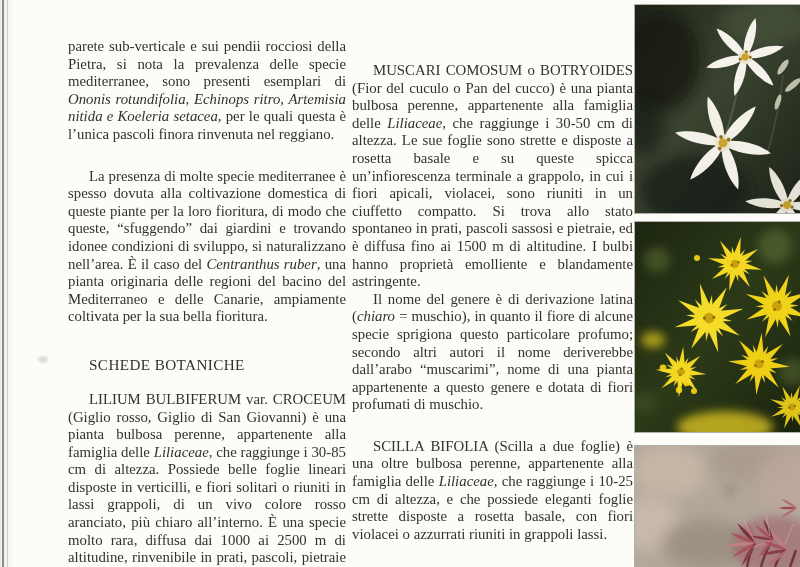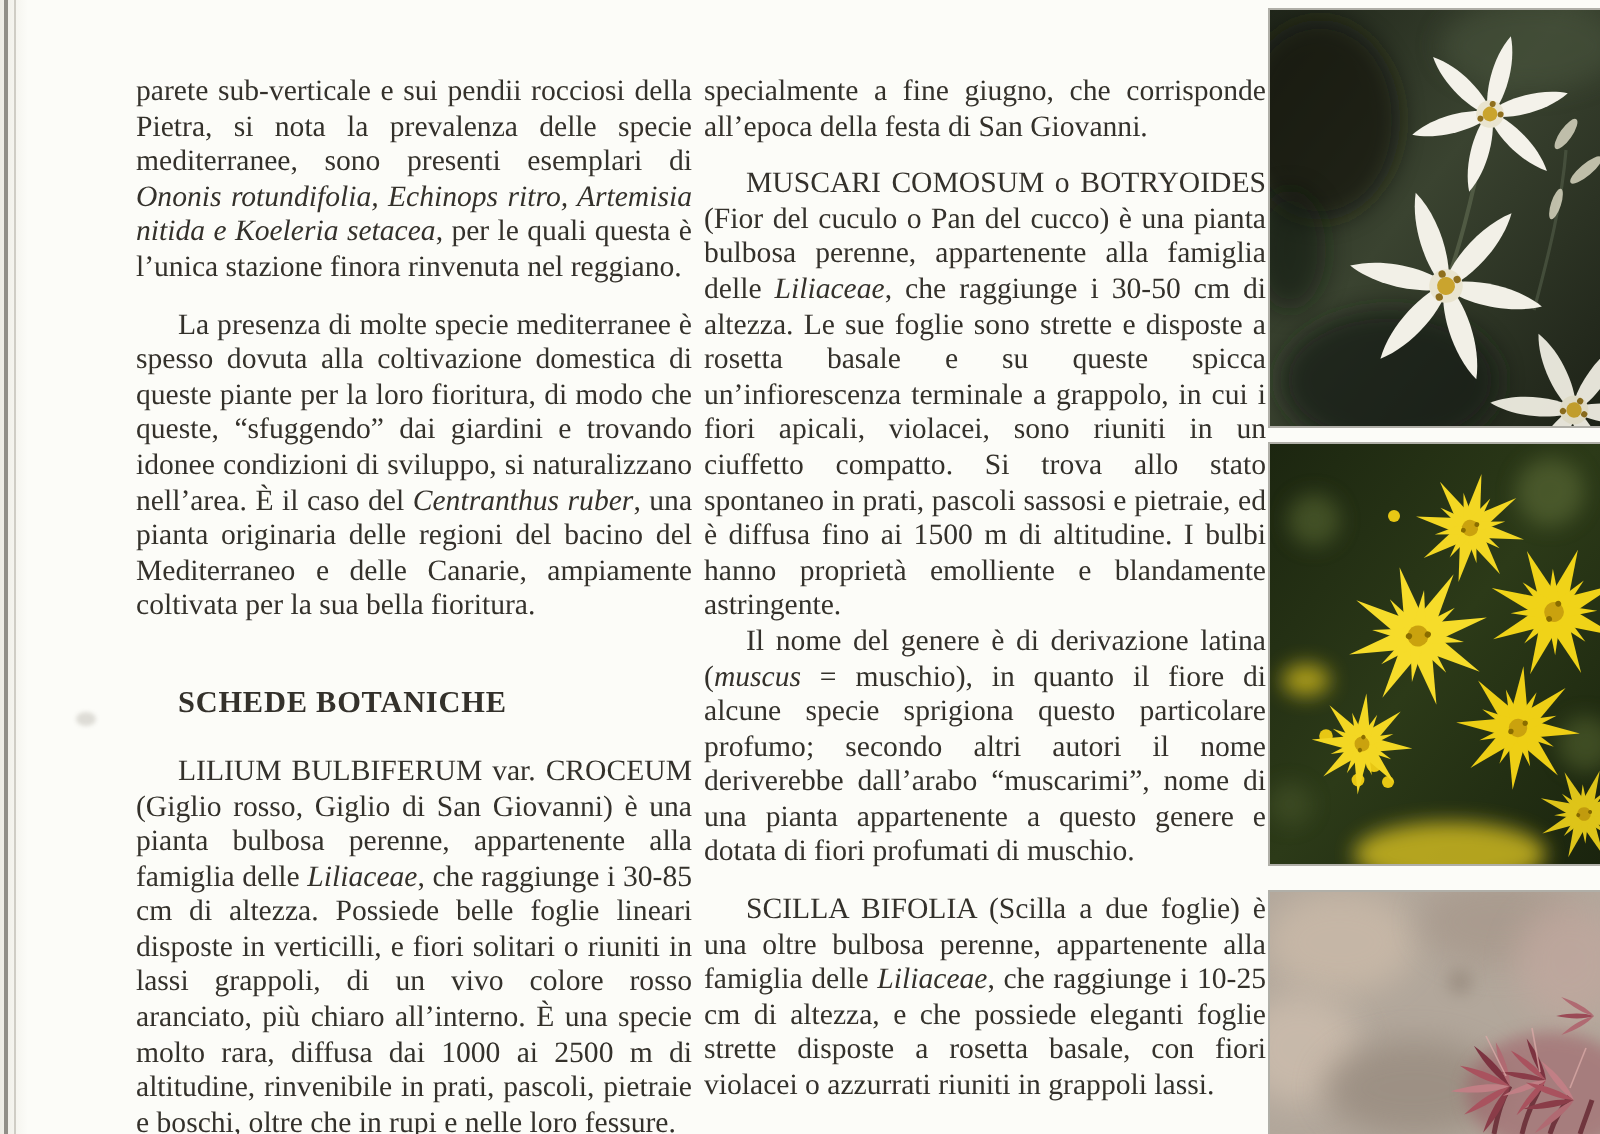--- a/index.html
+++ b/index.html
@@ -15,51 +15,50 @@
   .edge-line-b{position:absolute;top:0;bottom:0;left:7px;width:1px;background:#cfcdc5;}
   .smudge{position:absolute;left:38px;top:356px;width:10px;height:7px;
     border-radius:50%;background:#b9b6ad;opacity:.45;filter:blur(1px);}
 
   .col{position:absolute;top:38px;text-align:justify;
     font-size:14.8px;line-height:17.6px;}
   #col-left{left:68px;width:278px;}
   #col-right{left:352px;width:281px;}
   .col p{margin:0;text-indent:21px;}
   .col p.cont{text-indent:0;}
-  .col p.sect{margin-top:11px;}
+  .col p.sect{margin-top:24px;}
   .col h3{margin:30px 0 17px 0;font-size:15.2px;line-height:18px;
-    font-weight:bold;letter-spacing:.4px;text-indent:21px;text-align:left;}
+    font-weight:normal;letter-spacing:.4px;text-indent:21px;text-align:left;}
   .col em{}
 
   figure.photo{position:absolute;left:635px;width:165px;margin:0;
     overflow:hidden;outline:1px solid rgba(85,82,72,.45);}
   #photo-1{top:5px;height:208px;}
   #photo-2{top:222px;height:210px;}
   #photo-3{top:446px;height:121px;}
   figure.photo svg{display:block;width:100%;height:100%;}
 </style>
 </head>
 <body>
 
 <div class="edge-shade"></div>
 <div class="edge-line-a"></div>
 <div class="edge-line-b"></div>
 <div class="smudge"></div>
 
 <div id="col-left" class="col">
-    <p class="cont"><span>parete sub-verticale e sui pendii rocciosi della Pietra, si nota la prevalenza delle specie mediterranee, sono presenti esemplari di </span><em>Ononis rotundifolia, Echinops ritro, Artemisia nitida e Koeleria setacea</em><span>, per le quali questa è l’unica stazione finora rinvenuta nel reggiano.</span></p>
+    <p class="cont"><span>parete sub-verticale e sui pendii rocciosi della Pietra, si nota la prevalenza delle specie mediterranee, sono presenti esemplari di </span><em>Ononis rotundifolia, Echinops ritro, Artemisia nitida e Koeleria setacea</em><span>, per le quali questa è l’unica pascoli finora rinvenuta nel reggiano.</span></p>
     <p class="sect"><span>La presenza di molte specie mediterranee è spesso dovuta alla coltivazione domestica di queste piante per la loro fioritura, di modo che queste, “sfuggendo” dai giardini e trovando idonee condizioni di sviluppo, si naturalizzano nell’area. È il caso del </span><em>Centranthus ruber</em><span>, una pianta originaria delle regioni del bacino del Mediterraneo e delle Canarie, ampiamente coltivata per la sua bella fioritura.</span></p>
     <h3><span>SCHEDE BOTANICHE</span></h3>
     <p class="sched"><span>LILIUM BULBIFERUM var. CROCEUM (Giglio rosso, Giglio di San Giovanni) è una pianta bulbosa perenne, appartenente alla famiglia delle </span><em>Liliaceae</em><span>, che raggiunge i 30-85 cm di altezza. Possiede belle foglie lineari disposte in verticilli, e fiori solitari o riuniti in lassi grappoli, di un vivo colore rosso aranciato, più chiaro all’interno. È una specie molto rara, diffusa dai 1000 ai 2500 m di altitudine, rinvenibile in prati, pascoli, pietraie e boschi, oltre che in rupi e nelle loro fessure.</span></p>
   </div>
 
 <div id="col-right" class="col">
-    <p class="cont"><span>specialmente a fine giugno, che corrisponde all’epoca della festa di San Giovanni.</span></p>
     <p class="sect"><span>MUSCARI COMOSUM o BOTRYOIDES (Fior del cuculo o Pan del cucco) è una pianta bulbosa perenne, appartenente alla famiglia delle </span><em>Liliaceae</em><span>, che raggiunge i 30-50 cm di altezza. Le sue foglie sono strette e disposte a rosetta basale e su queste spicca un’infiorescenza terminale a grappolo, in cui i fiori apicali, violacei, sono riuniti in un ciuffetto compatto. Si trova allo stato spontaneo in prati, pascoli sassosi e pietraie, ed è diffusa fino ai 1500 m di altitudine. I bulbi hanno proprietà emolliente e blandamente astringente.</span></p>
-    <p class="flow"><span>Il nome del genere è di derivazione latina (</span><em>muscus</em><span> = muschio), in quanto il fiore di alcune specie sprigiona questo particolare profumo; secondo altri autori il nome deriverebbe dall’arabo “muscarimi”, nome di una pianta appartenente a questo genere e dotata di fiori profumati di muschio.</span></p>
+    <p class="flow"><span>Il nome del genere è di derivazione latina (</span><em>chiaro</em><span> = muschio), in quanto il fiore di alcune specie sprigiona questo particolare profumo; secondo altri autori il nome deriverebbe dall’arabo “muscarimi”, nome di una pianta appartenente a questo genere e dotata di fiori profumati di muschio.</span></p>
     <p class="sect"><span>SCILLA BIFOLIA (Scilla a due foglie) è una oltre bulbosa perenne, appartenente alla famiglia delle </span><em>Liliaceae</em><span>, che raggiunge i 10-25 cm di altezza, e che possiede eleganti foglie strette disposte a rosetta basale, con fiori violacei o azzurrati riuniti in grappoli lassi.</span></p>
   </div>
 
 <figure id="photo-1" class="photo">
   <svg viewBox="0 0 165 208" preserveAspectRatio="none">
     <defs>
       <linearGradient id="p1bg" x1="0" y1="0" x2="1" y2="1">
         <stop offset="0" stop-color="#20261a"></stop>
         <stop offset="0.45" stop-color="#3a4330"></stop>
         <stop offset="1" stop-color="#1d2217"></stop>

